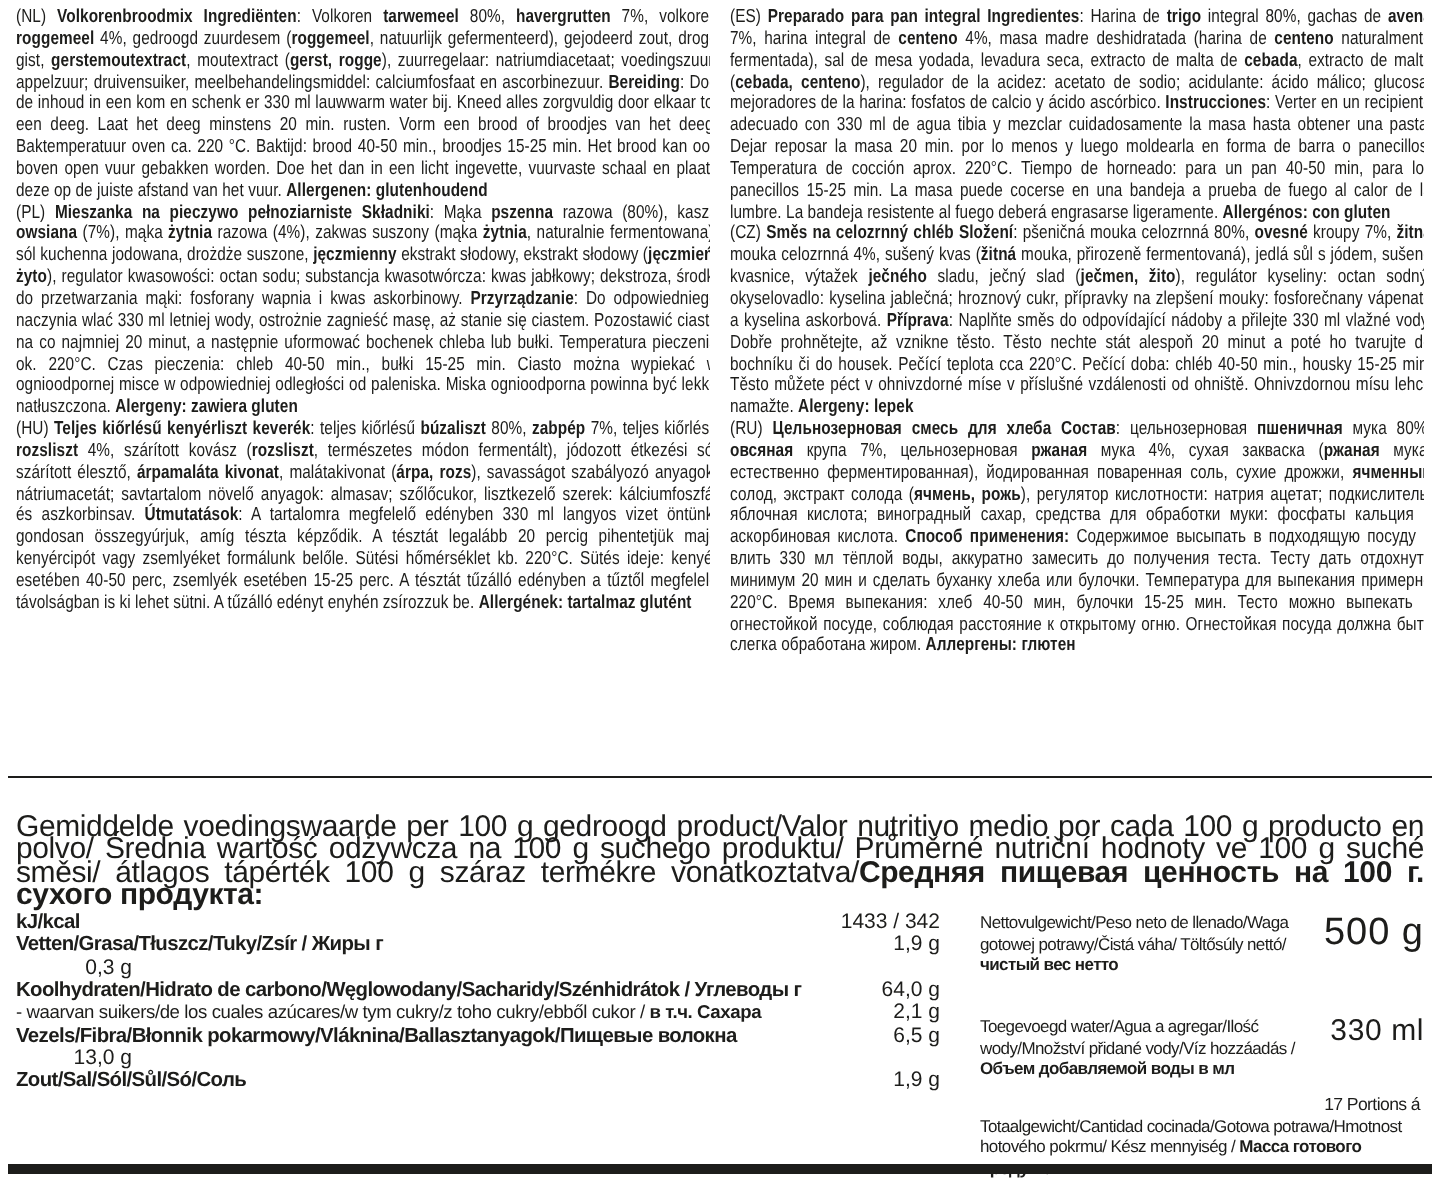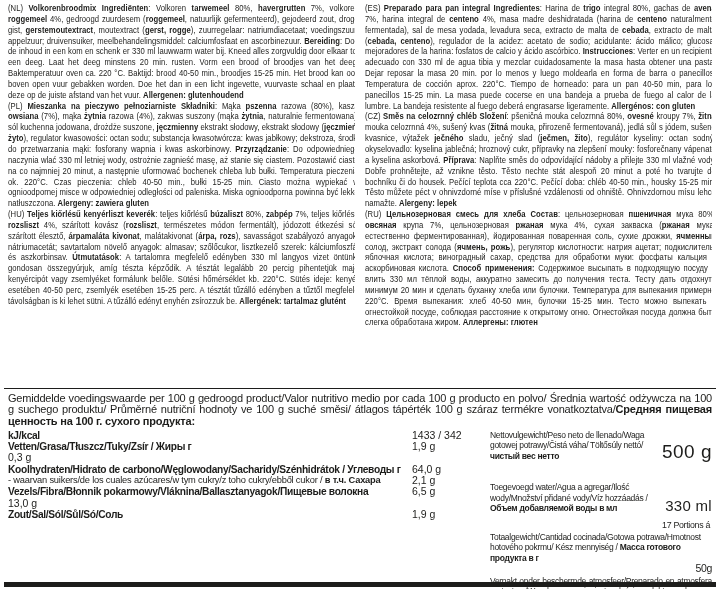--- a/index.html
+++ b/index.html
@@ -40,51 +40,51 @@
   }
   .bottom-bar{
     position:absolute;
     left:4px;right:4px;bottom:2px;
     height:5px;
     background:#1d1d1b;
   }
   
   .nutrition{padding:4px 8px 0 8px;}
   .nut-header{
-    margin:0 0 3px 0;
-    font-size:11px;
+    margin:15px 0 3px 0;
+    font-size:15px;
     line-height:11.3px;
     text-align:justify;
     letter-spacing:-0.2px;
   }
   .nut-body{display:flex;}
   .nut-left{width:462px;flex:none;}
   .nrow{display:flex;align-items:flex-start;}
   .nlabel{
     flex:1;
     font-size:10.2px;
     line-height:11.3px;
     letter-spacing:-0.3px;
   }
   .nlabel.sub{font-size:9.3px;letter-spacing:-0.2px;}
   .nval{
     width:58px;flex:none;
-    text-align:left;
+    text-align:right;
     font-size:10.5px;
     line-height:11.3px;
     white-space:nowrap;
   }
   .nut-right{
     flex:1;
     margin-left:20px;
     font-size:8.5px;
     line-height:10.4px;
     letter-spacing:-0.3px;
   }
-  .rrow{display:flex;align-items:flex-end;}
+  .rrow{display:flex;align-items:flex-start;}
   .rlabel{flex:1;}
   .rval{flex:none;text-align:right;white-space:nowrap;padding-left:6px;}
   .rval.big{font-size:19px;line-height:19px;letter-spacing:0.5px;margin-top:1px;}
   .rval.mid{font-size:15px;line-height:15px;letter-spacing:0.3px;}
   .rval.small{font-size:10.5px;line-height:11px;}
   .rrow.water{margin-top:21px;}
   .portions{
     text-align:right;
     font-size:8.8px;
     margin-top:7px;

